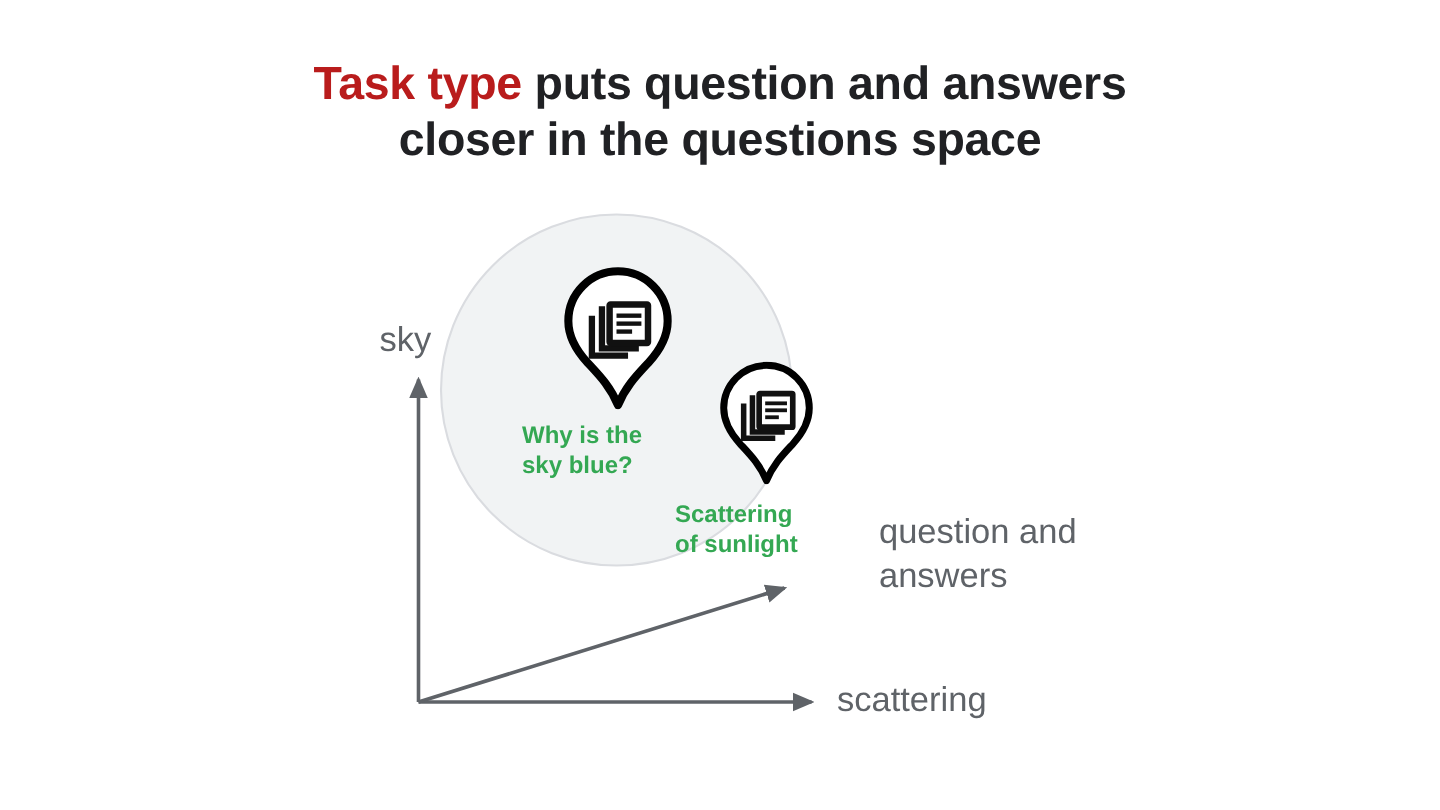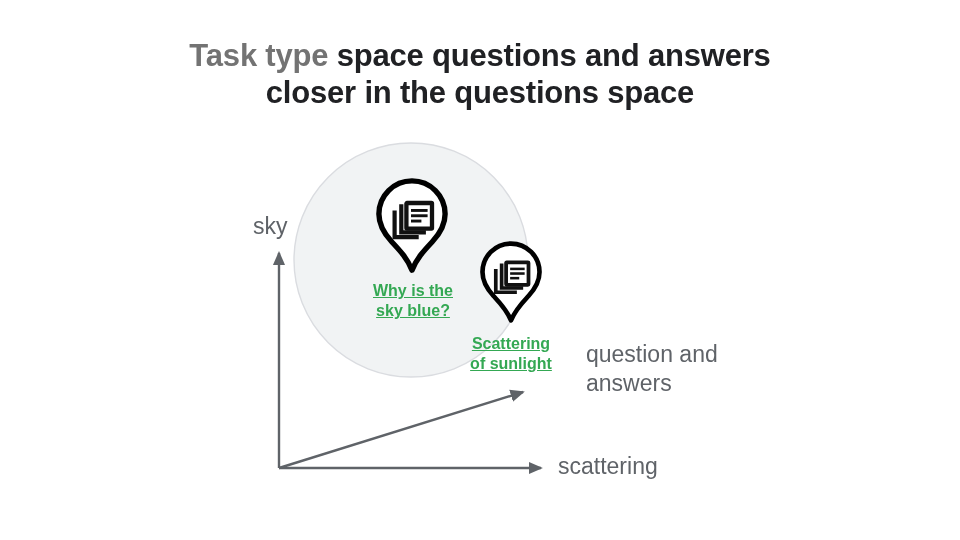--- a/index.html
+++ b/index.html
@@ -35,21 +35,21 @@
     font-weight: 700;
     letter-spacing: -0.2px;
     color: #202124;
     user-select: none;
   }
   #title-block .title-line {
     display: block;
     white-space: nowrap;
   }
   #title-block .accent {
-    color: #737373;
+    color: #b91c1c;
   }
 
   
   #diagram {
     position: absolute;
     left: 0;
     top: 0;
     width: 960px;
     height: 420px;
   }
@@ -75,35 +75,33 @@
   #label-sky      { left: 253px; top: 212px; }
   #label-scattering { left: 558px; top: 452px; }
   #label-qa       { left: 586px; top: 340px; }
 
   .pin-label {
     position: absolute;
     color: #34A853;
     font-size: 16px;
     font-weight: 700;
     line-height: 1.28;
-    text-align: center;
     white-space: pre-line;
     user-select: none;
-    text-decoration: underline;
   }
   #label-question { left: 348px; top: 281px; width: 130px; }
   #label-answer   { left: 450px; top: 334px; width: 122px; }
 </style>
 </head>
 <body>
 
 <div id="slide">
 
   <div id="title-block">
-    <span class="title-line"><span class="accent">Task type</span><span> space questions and answers</span></span>
+    <span class="title-line"><span class="accent">Task type</span><span> puts question and answers</span></span>
     <span class="title-line">closer in the questions space</span>
   </div>
 
   <div id="diagram">
 
     <svg id="diagram-svg" viewBox="0 0 960 540" xmlns="http://www.w3.org/2000/svg">
       <defs>
 
         <marker id="arrowhead" markerWidth="6" markerHeight="6" refX="5.2" refY="3" orient="auto" markerUnits="strokeWidth">
           <path d="M0,0.4 L6,3 L0,5.6 z" fill="#5F6368"></path>

